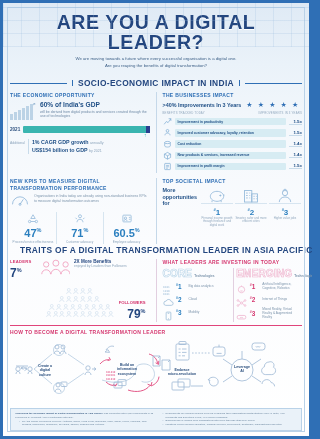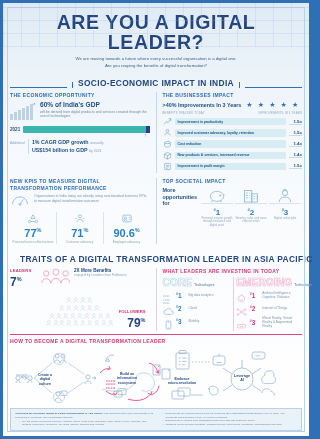--- a/index.html
+++ b/index.html
@@ -28,21 +28,21 @@
     margin:4px 8px 0;font-size:4.3px;line-height:6.6px;color:#3c5f86;
   }
   .hero-grid{
     position:absolute;left:0;top:0;right:0;height:44px;
     background:
       repeating-linear-gradient(90deg,rgba(150,185,220,.22) 0 1px,transparent 1px 18px),
       repeating-linear-gradient(0deg,rgba(150,185,220,.22) 0 1px,transparent 1px 13px);
     pointer-events:none;
   }
   
-  .band{display:flex;align-items:flex-end;gap:5px;margin:5px 7px 4px;}
+  .band{display:flex;align-items:center;gap:5px;margin:5px 7px 4px;}
   .band .rule{flex:1;height:1px;background:#2f6fb5;}
   .band .tick{width:1px;height:6px;background:#2f6fb5;}
   .band h2{
     margin:0;font-size:8.4px;font-weight:bold;color:#23467f;letter-spacing:.35px;
     white-space:nowrap;
   }
   
   .cols{display:flex;padding:0 7px;gap:6px;}
   .col{flex:1;min-width:0;}
   .vdiv{width:1px;background:#c5d8e9;}
@@ -289,21 +289,21 @@
       <div class="kpis">
         <div class="kpi">
           <div class="gl">
               <svg width="12" height="11" viewBox="0 0 16 14" fill="none" stroke="currentColor" stroke-width="1">
                 <path d="M8 2 L11 7 H5 Z"></path>
                 <circle cx="3.5" cy="11" r="1.6"></circle>
                 <circle cx="12.5" cy="11" r="1.6"></circle>
                 <path d="M5 11h6"></path>
               </svg>
             </div>
-          <div class="num"><span>77</span><sup>%</sup></div>
+          <div class="num"><span>47</span><sup>%</sup></div>
           <div class="cap">Process/service effectiveness</div>
         </div>
         <div class="kpi">
           <div class="gl">
               <svg width="12" height="11" viewBox="0 0 16 14" fill="none" stroke="currentColor" stroke-width="1">
                 <circle cx="8" cy="4" r="2"></circle>
                 <path d="M4 12c0-2.2 1.8-4 4-4s4 1.8 4 4"></path>
                 <path d="M2 6 4 8M14 6 12 8"></path>
               </svg>
             </div>
@@ -311,21 +311,21 @@
           <div class="cap">Customer advocacy</div>
         </div>
         <div class="kpi">
           <div class="gl">
               <svg width="12" height="11" viewBox="0 0 16 14" fill="none" stroke="currentColor" stroke-width="1">
                 <rect x="2.5" y="2.5" width="11" height="9" rx="1"></rect>
                 <circle cx="6" cy="6.5" r="1.5"></circle>
                 <path d="M3.8 10.2c.4-1.2 1.2-1.8 2.2-1.8s1.8.6 2.2 1.8M10.5 5.5h2.2M10.5 8h2.2"></path>
               </svg>
             </div>
-          <div class="num"><span>90.6</span><sup>%</sup></div>
+          <div class="num"><span>60.5</span><sup>%</sup></div>
           <div class="cap">Employee advocacy</div>
         </div>
       </div>
     </div>
 
     <div class="vdiv"></div>
 
     <div class="col">
       <div class="sub">TOP SOCIETAL IMPACT</div>
       <div class="soc">
@@ -362,21 +362,21 @@
                 </svg>
               </div>
             <div class="rk"><sup>#</sup><span>3</span></div>
             <div class="cp">Higher value jobs</div>
           </div>
         </div>
       </div>
     </div>
   </div>
 
-  <div class="band" style="margin-top:10px">
+  <div class="band" style="margin-top:1px">
     <div class="rule"></div>
     <div class="tick"></div>
     <h2>TRAITS OF A DIGITAL TRANSFORMATION LEADER IN ASIA PACIFIC</h2>
     <div class="tick"></div>
     <div class="rule"></div>
   </div>
 
   <div class="cols">
     <div class="col leadwrap">
       <div class="lead-top">

